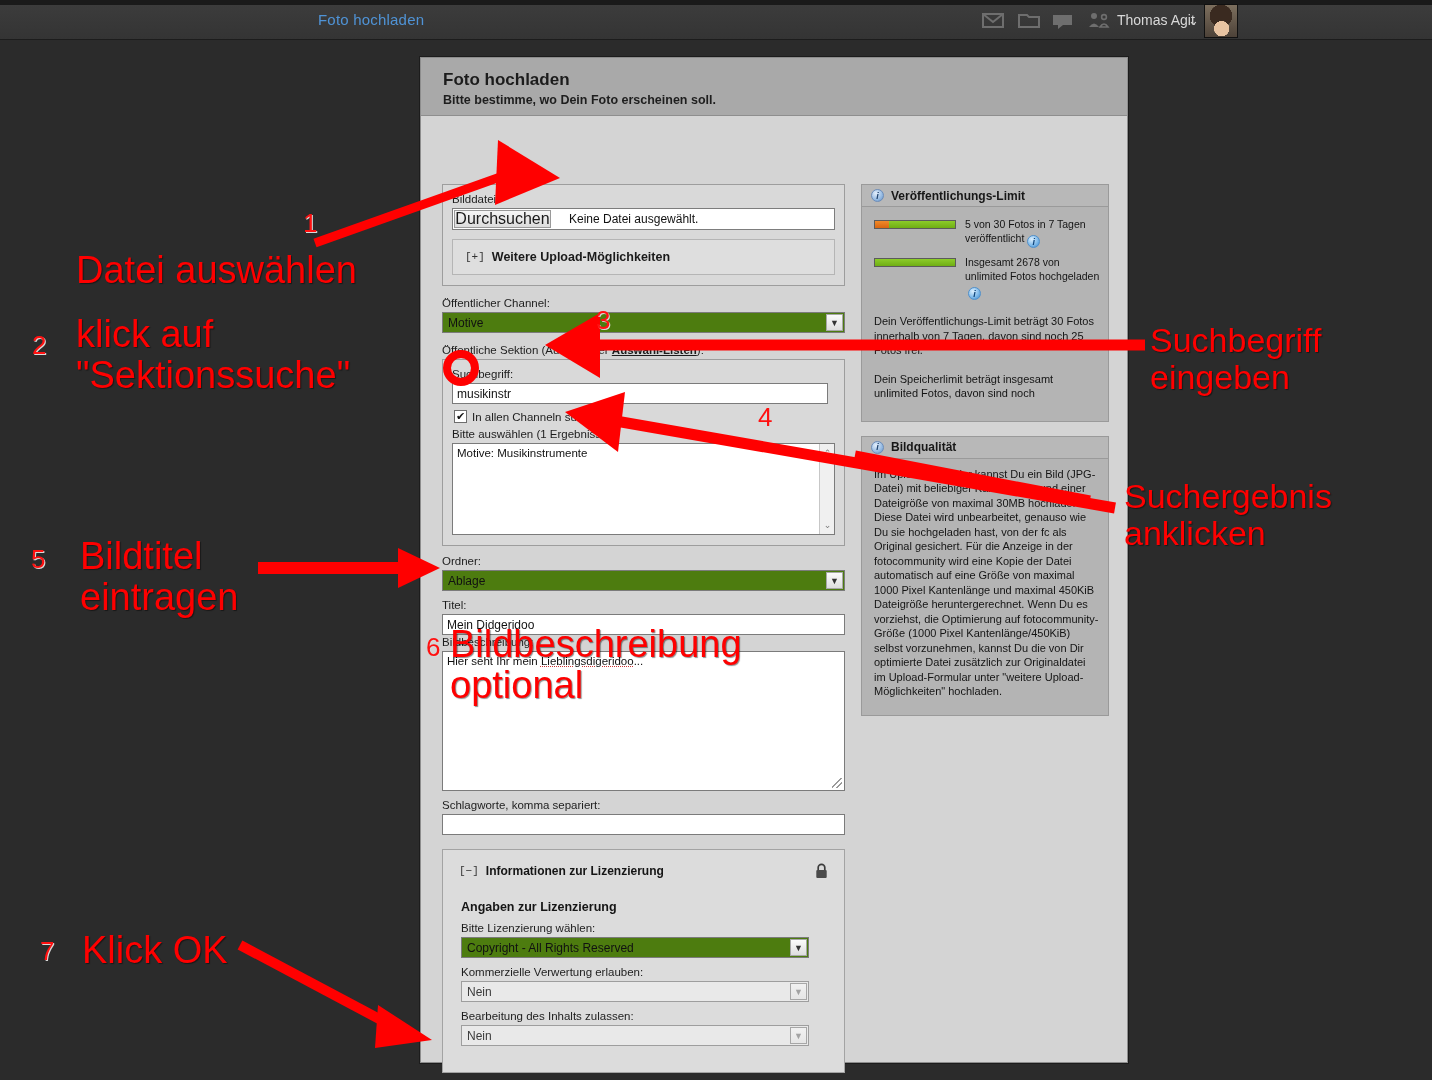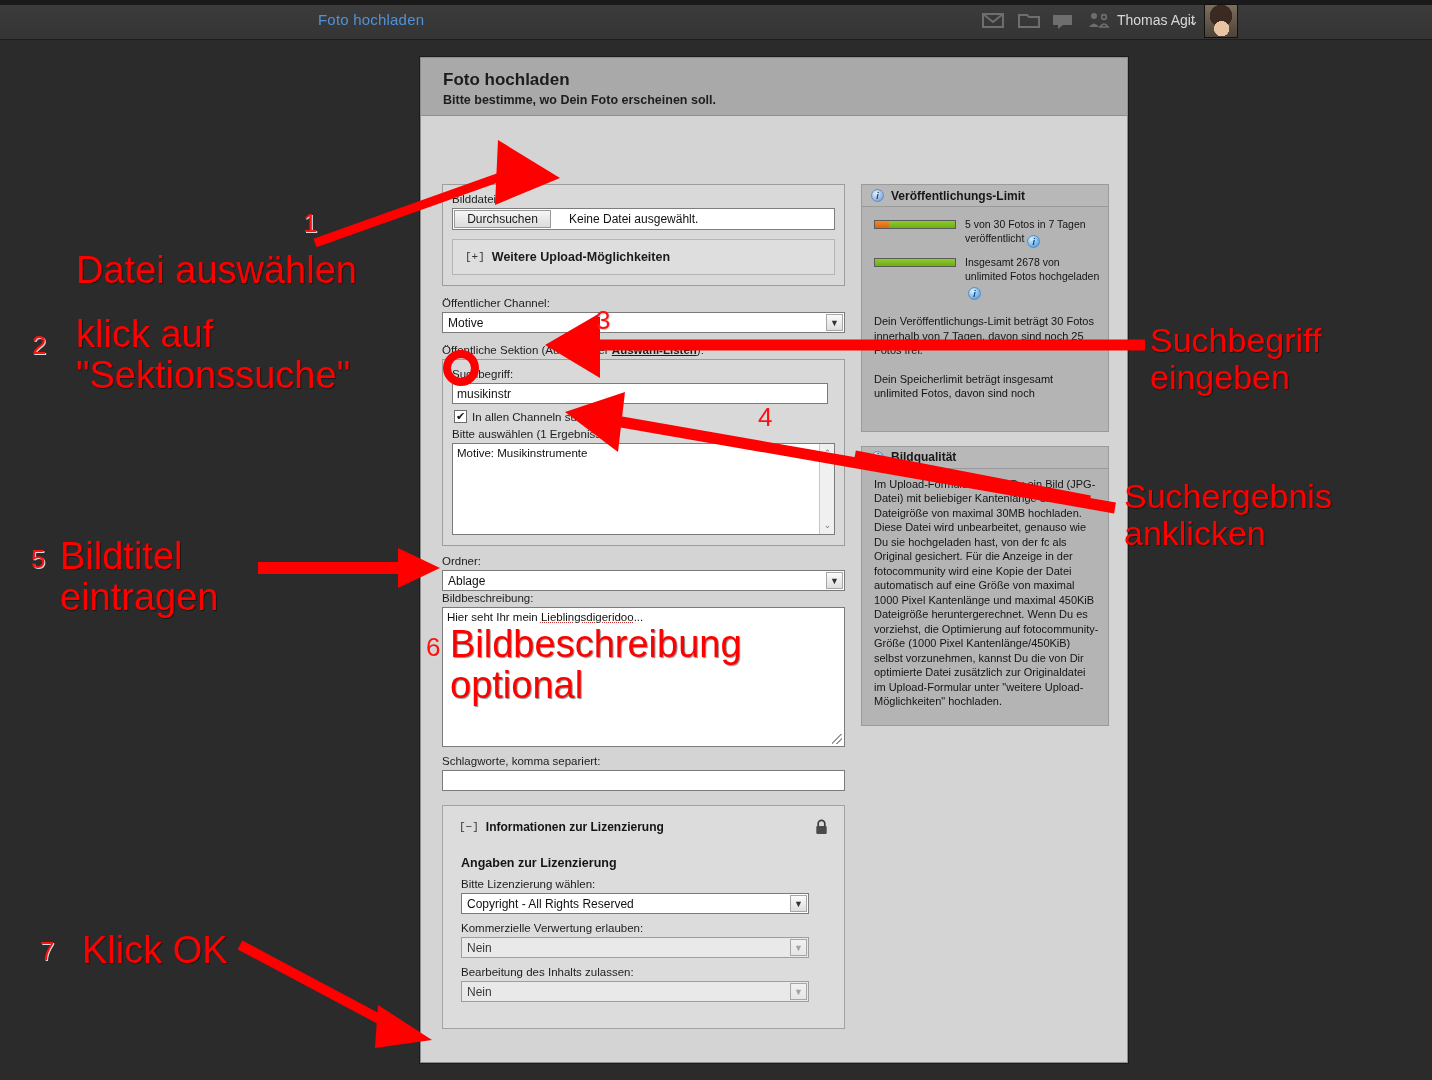--- a/index.html
+++ b/index.html
@@ -80,36 +80,36 @@
     padding:8px 9px 10px 9px;
     margin-bottom:9px;
   }
   .lbl{ font-size:11.5px; color:#1d1d1d; display:block; margin-bottom:3px; }
   .lbl-ul{ text-decoration:underline; font-weight:bold; }
 
   .filerow{ display:flex; border:1px solid #7d7d7d; background:#ffffff; height:22px; }
   .browse-btn{
     width:97px; background:linear-gradient(#f6f6f6,#dcdcdc);
     border-right:1px solid #9a9a9a;
-    font-size:12px; color:#1a1a1a;
+    font-size:16px; color:#1a1a1a;
     display:flex; align-items:center; justify-content:center;
     border:1px solid #9a9a9a; margin:1px;
   }
   .file-text{ font-size:12px; color:#111; display:flex; align-items:center; padding-left:17px;}
 
   #more-upload{
     margin-top:9px; height:36px; background:#dedede;
     border:1px solid #b5b5b5; display:flex; align-items:center;
     padding-left:12px; gap:7px;
   }
   .exp{ font-size:11px; color:#333; font-family:"Liberation Mono", monospace;}
   #more-upload-label{ font-size:12.5px; font-weight:bold; color:#1a1a1a;}
 
   .sel{
-    width:100%; height:21px; background:#ffffff;
+    width:100%; height:21px; background:#4d7c0f;
     border:1px solid #7b7b7b;
     font-size:12px; color:#111;
     display:flex; align-items:center; padding-left:5px;
     position:relative;
   }
   .sel.disabled{ background:#e9e9e9; color:#3b3b3b; border-color:#9e9e9e; }
   .sel .arrow{
     position:absolute; right:1px; top:1px; width:17px; height:17px;
     background:linear-gradient(#fbfbfb,#dedede);
     border:1px solid #a7a7a7;
@@ -177,21 +177,21 @@
     display:flex; align-items:center; gap:7px; padding-left:9px;
   }
   .panel-head-label{ font-size:12px; font-weight:bold; color:#171717;}
   .i-icon{
     width:13px; height:13px; border-radius:50%;
     background:radial-gradient(circle at 35% 30%, #e3eefb, #8fb6e0 65%, #5d86b8);
     border:1px solid #6c8dba;
     font-size:9px; color:#22456f; font-weight:bold;
     display:flex; align-items:center; justify-content:center; font-style:italic;
   }
-  .panel-body{ padding:10px 8px 30px 12px; background:#b4b4b4;}
+  .panel-body{ padding:10px 8px 20px 12px; background:#b4b4b4;}
   .quota-row{ display:flex; gap:9px; margin-bottom:7px;}
   .bar{
     width:82px; height:9px; border:1px solid #5b5b5b; margin-top:3px;
     background:#8f8f8f; display:flex; flex:0 0 auto;
   }
   .bar .seg-o{ background:linear-gradient(#f08a2a,#d96510);}
   .bar .seg-g{ background:linear-gradient(#8ccc2a,#6fae14); flex:1;}
   .quota-text{ font-size:10.5px; color:#141414; line-height:14px;}
   .inline-i{
     display:inline-block; vertical-align:-3px; margin-left:3px;
@@ -310,20 +310,24 @@
       </div>
 
       <div>
         <span class="lbl">Ordner:</span>
         <div class="sel">
           <span>Ablage</span>
           <span class="arrow">▼</span>
         </div>
       </div>
 
+      <div style="margin-top:8px;">
+        <span class="lbl">Titel:</span>
+        <div class="txt">Mein Didgeridoo</div>
+      </div>
 
       <div style="margin-top:1px;">
         <span class="lbl">Bildbeschreibung:</span>
         <div id="desc-box">
           <span>Hier seht Ihr mein </span><span id="desc-text">Lieblingsdigeridoo</span><span>...</span>
           <div id="desc-grip"></div>
         </div>
       </div>
 
       <div style="margin-top:8px;">
@@ -452,21 +456,21 @@
 
   <span class="num" style="left:596px; top:305px;">3</span>
   <span class="anno mid" style="left:1150px; top:322px;">Suchbegriff
 eingeben</span>
 
   <span class="num" style="left:758px; top:402px;">4</span>
   <span class="anno mid" style="left:1124px; top:478px;">Suchergebnis
 anklicken</span>
 
   <span class="num" style="left:31px; top:544px;">5</span>
-  <span class="anno big" style="left:60px; top:536px;">Bildtitel
+  <span class="anno big" style="left:80px; top:536px;">Bildtitel
 eintragen</span>
 
   <span class="num" style="left:426px; top:632px;">6</span>
   <span class="anno big" style="left:450px; top:624px;">Bildbeschreibung
 optional</span>
 
   <span class="num" style="left:40px; top:936px;">7</span>
   <span class="anno big" style="left:82px; top:930px;">Klick OK</span>
 </div>
 

